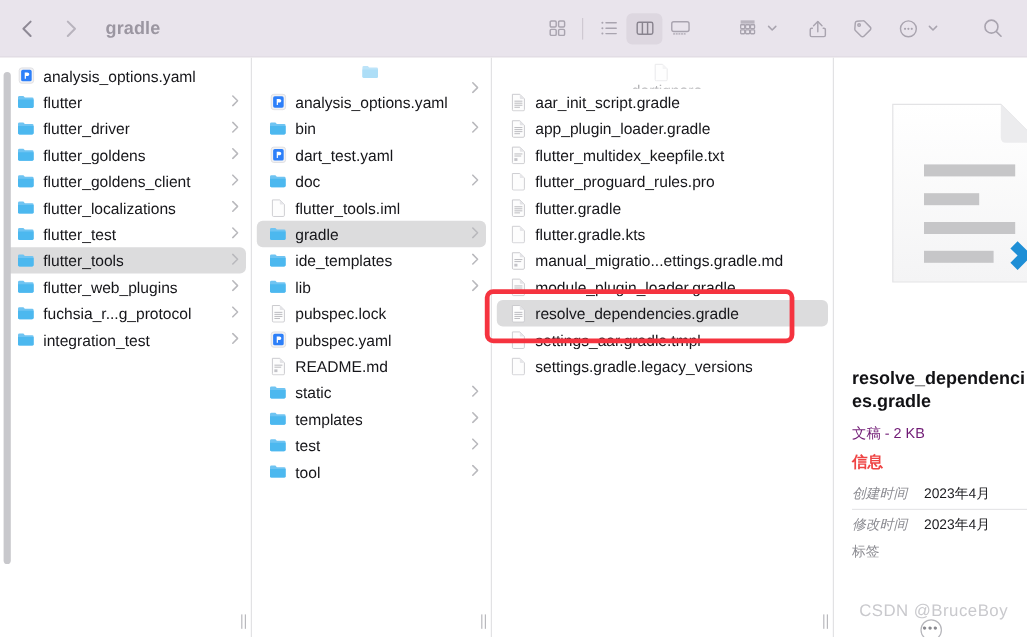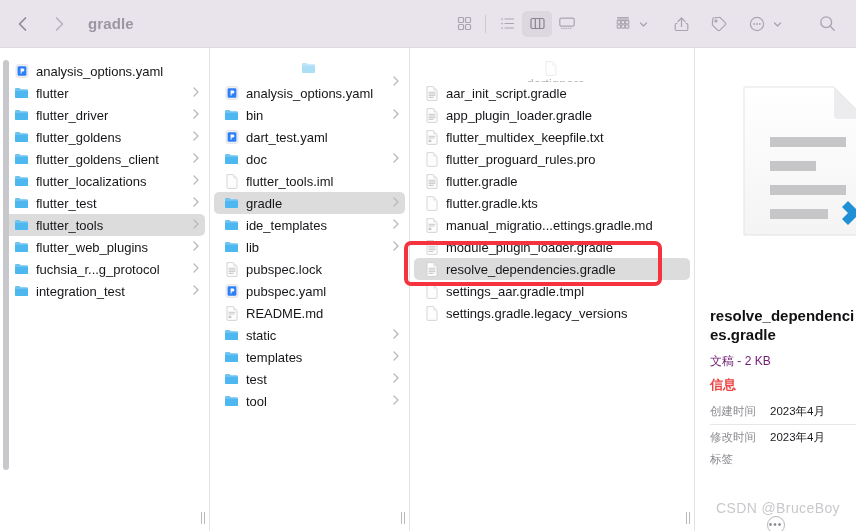--- a/index.html
+++ b/index.html
@@ -40,21 +40,21 @@
   .sp-sm { width:8px; }
 
   
   .columns { position:absolute; left:0; top:48px; width:856px; height:483px; display:flex; }
   .col { position:relative; height:483px; background:#fff; border-right:1px solid #e2e2e4; overflow:hidden; }
   .col-1 { width:210px; }
   .col-2 { width:200px; }
   .col-3 { width:285px; }
   .col-prev { width:161px; border-right:none; }
 
-  .list { padding-top:12px; }
+  .list { padding-top:4px; }
   .row {
     height:22px; display:flex; align-items:center;
     padding:0 6px 0 10px; margin:0 4px; border-radius:5px;
     font-size:13px; color:#16161a; white-space:nowrap;
   }
   .row.selected { background:#dcdcdd; }
   .row.dim { color:#b3b3b6;flex-direction:column; }
   .row .nm { overflow:hidden; text-overflow:ellipsis; }
   .row .arrow { margin-left:auto; padding-left:6px; color:#b9b9bd; font-size:11px; line-height:1; }
   .ic { width:16px; height:16px; margin-right:6px; flex:0 0 16px; position:relative; }
@@ -75,21 +75,21 @@
   .doc-hero { position:absolute; left:45px; top:33px; width:130px; height:160px; }
   .prev-title {
     position:absolute; left:15px; top:258px; width:150px;
     font-size:15px; font-weight:700; color:#111114; line-height:19px;
     word-break:break-all;
   }
   .prev-sub { position:absolute; left:15px; top:305px; font-size:12px; color:#701a75; white-space:nowrap; }
   .prev-sec { position:absolute; left:15px; top:328px; font-size:13px; font-weight:700; color:#ef4444; }
   .kv-wrap { position:absolute; left:15px; top:350px; width:146px; }
   .kv { display:flex; align-items:center; height:26px; font-size:11.5px; white-space:nowrap; }
-  .kv .k { color:#8c8c92; width:60px; flex:0 0 60px; }
+  .kv .k { color:#8c8c92; width:60px; flex:0 0 60px;font-style:italic; }
   .kv .v { color:#1b1b1f; }
   .kv + .kv { border-top:1px solid #e6e6e8; }
   .kv-tail { position:absolute; left:15px; top:404px; font-size:11.5px; color:#8c8c92; }
   .more-wrap { position:absolute; left:0; top:466px; width:161px; text-align:center; }
   .more-ic {
     width:18px; height:18px; border:1px solid #b6b6bb; border-radius:50%;
     display:inline-flex; align-items:center; justify-content:center;
     color:#8a8a90; font-size:10px; line-height:1; letter-spacing:1px;
   }
 

